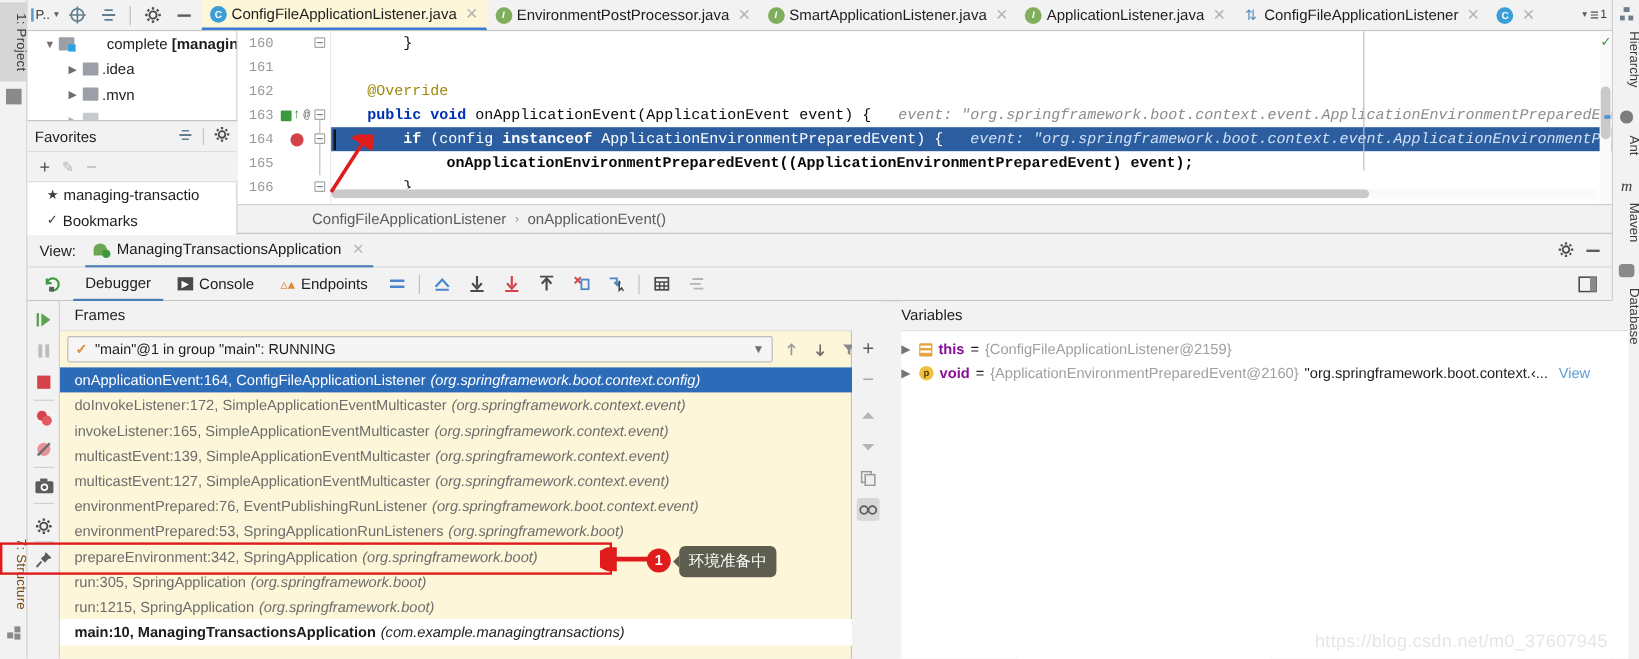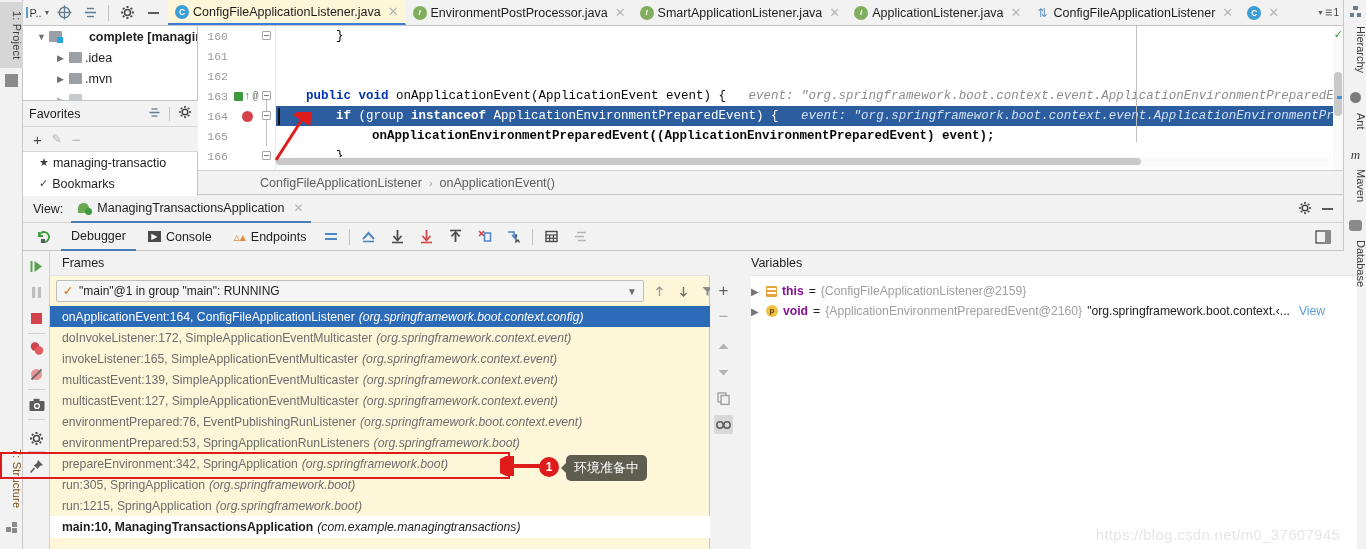--- a/index.html
+++ b/index.html
@@ -413,21 +413,21 @@
           </svg>
         <span style="font-size:10px;color:#3c3c3c;">1</span>
       </div>
     </div>
   </div>
 
   <div class="proj-panel">
     <div class="tree-row" style="padding-left:14px;">
       <span class="arrow">▼</span>
       <span class="folder src"></span>
-      <span style="font-weight:bold;"><span style="font-weight: bold; margin-left: 24px;">complete </span><span style="font-weight: bold;">[managin</span></span>
+      <span style="font-weight:bold;"><span style="font-weight: normal; margin-left: 24px;">complete </span><span style="font-weight: bold;">[managin</span></span>
     </div>
     <div class="tree-row" style="padding-left:32px;">
       <span class="arrow">▶</span>
       <span class="folder"></span>
       <span>.idea</span>
     </div>
     <div class="tree-row" style="padding-left:32px;">
       <span class="arrow">▶</span>
       <span class="folder"></span>
       <span>.mvn</span>
@@ -514,25 +514,26 @@
       <div class="fold" style="top:65px;"></div>
       <div class="fold" style="top:85px;"></div>
       <div class="fold" style="top:125px;"></div>
       <div style="position:absolute;left:68px;top:74px;width:1px;height:11px;background:#bdbdbd;"></div>
       <div style="position:absolute;left:68px;top:94px;width:1px;height:26px;background:#bdbdbd;"></div>
     </div>
 
     <div class="code-area">
       <div class="cline" style="top:0;"><span class="plain">        }</span></div>
       <div class="cline" style="top:20px;"><span class="plain"> </span></div>
+      <div class="cline" style="top:40px;"><span class="anno">    @Override</span></div>
       <div class="cline" style="top:60px;">
         <span class="kw">    public void </span><span class="plain">onApplicationEvent(ApplicationEvent event) {</span><span class="hint">   event: "org.springframework.boot.context.event.ApplicationEnvironmentPreparedEvent[source=org.</span>
       </div>
       <div class="cline hl" style="top:80px;">
-        <span class="kw">        if</span><span class="plain"> (group </span><span class="kw">instanceof</span><span class="plain"> ApplicationEnvironmentPreparedEvent) {</span><span class="hint">   event: "org.springframework.boot.context.event.ApplicationEnvironmentPreparedEvent[sour</span>
+        <span class="kw">        if</span><span class="plain"> (config </span><span class="kw">instanceof</span><span class="plain"> ApplicationEnvironmentPreparedEvent) {</span><span class="hint">   event: "org.springframework.boot.context.event.ApplicationEnvironmentPreparedEvent[sour</span>
       </div>
       <div class="cline" style="top:100px;"><span class="plain" style="padding-left:96px;font-weight:bold;">onApplicationEnvironmentPreparedEvent((ApplicationEnvironmentPreparedEvent) event);</span></div>
       <div class="cline" style="top:120px;"><span class="plain">        }</span></div>
       <div class="cline" style="top:140px;opacity:.35;"><span class="plain">        if (event instanceof ApplicationPreparedEvent) {</span></div>
 
       <div class="caret" style="left:2px;top:82px;"></div>
       <div class="hint-divider" style="left:860px;top:0;height:116px;"></div>
 
       <div class="scroll-h" style="bottom:4px;left:0;right:12px;">
         <div class="scroll-h-thumb" style="width:865px;"></div>

